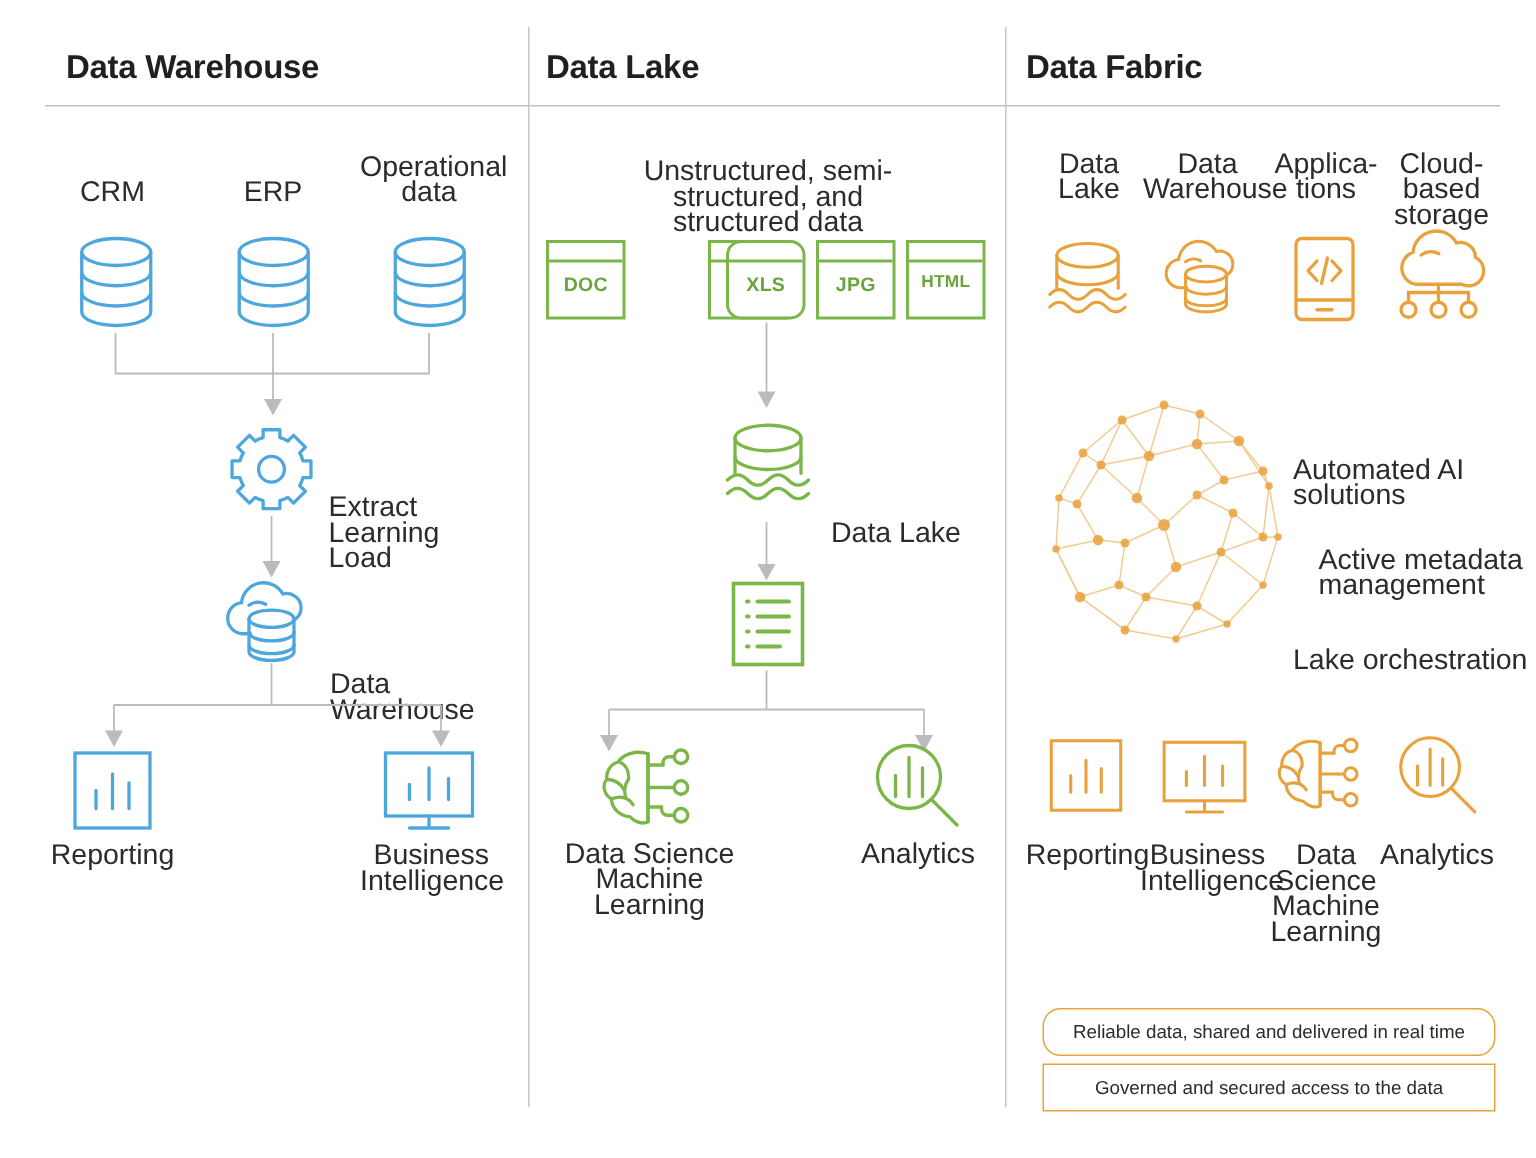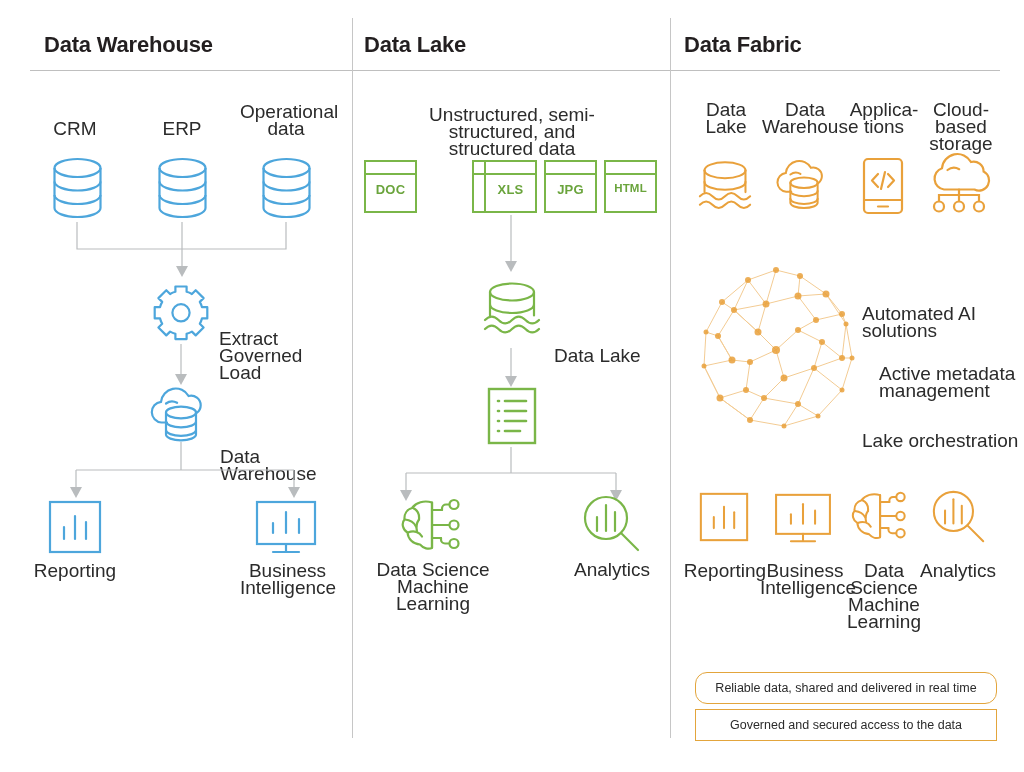--- a/index.html
+++ b/index.html
@@ -145,21 +145,21 @@
 
   <div class="icon" style="left:152px;top:283px;">
     <svg width="58" height="58" viewBox="0 0 58 58">
       <g fill="none" stroke="#4da6dc" stroke-width="2.2" stroke-linejoin="round">
         <path d="M23.4 3.5h11.2v5.3a21 21 0 0 1 5.3 2.2l3.8-3.8 7.9 7.9-3.8 3.8a21 21 0 0 1 2.2 5.3h5.3v11.2h-5.3a21 21 0 0 1-2.2 5.3l3.8 3.8-7.9 7.9-3.8-3.8a21 21 0 0 1-5.3 2.2v5.3H23.4v-5.3a21 21 0 0 1-5.3-2.2l-3.8 3.8-7.9-7.9 3.8-3.8a21 21 0 0 1-2.2-5.3H2.7V24.2H8a21 21 0 0 1 2.2-5.3l-3.8-3.8 7.9-7.9 3.8 3.8a21 21 0 0 1 5.3-2.2z"></path>
         <circle cx="29" cy="29.8" r="8.6"></circle>
       </g>
     </svg>
   </div>
   <div class="lbl left" style="left:219px;top:286px;width:110px;">Extract
-Governed
+Learning
 Load</div>
 
   <div class="conn" style="left:175px;top:344px;">
     <svg width="12" height="42" viewBox="0 0 12 42">
       <line x1="6" y1="0" x2="6" y2="32"></line>
       <polygon points="0,30 12,30 6,41"></polygon>
     </svg>
   </div>
 
   <div class="icon" style="left:148px;top:386px;">
@@ -218,21 +218,21 @@
 structured data</div>
 
   <div class="chip" style="left:364px;top:160px;">
     <div class="chip-head"></div>
     <div class="chip-text">DOC</div>
   </div>
   <div class="chip" style="left:424px;top:160px;margin-left:48px;">
     <div class="chip-head"></div>
     <div class="chip-text">TXT</div>
   </div>
-  <div class="chip" style="left:484px;top:160px;">
+  <div class="chip" style="left:484px;top:160px;border-radius:10px;">
     <div class="chip-head"></div>
     <div class="chip-text">XLS</div>
   </div>
   <div class="chip" style="left:544px;top:160px;">
     <div class="chip-head"></div>
     <div class="chip-text">JPG</div>
   </div>
   <div class="chip" style="left:604px;top:160px;">
     <div class="chip-head"></div>
     <div class="chip-text small">HTML</div>

